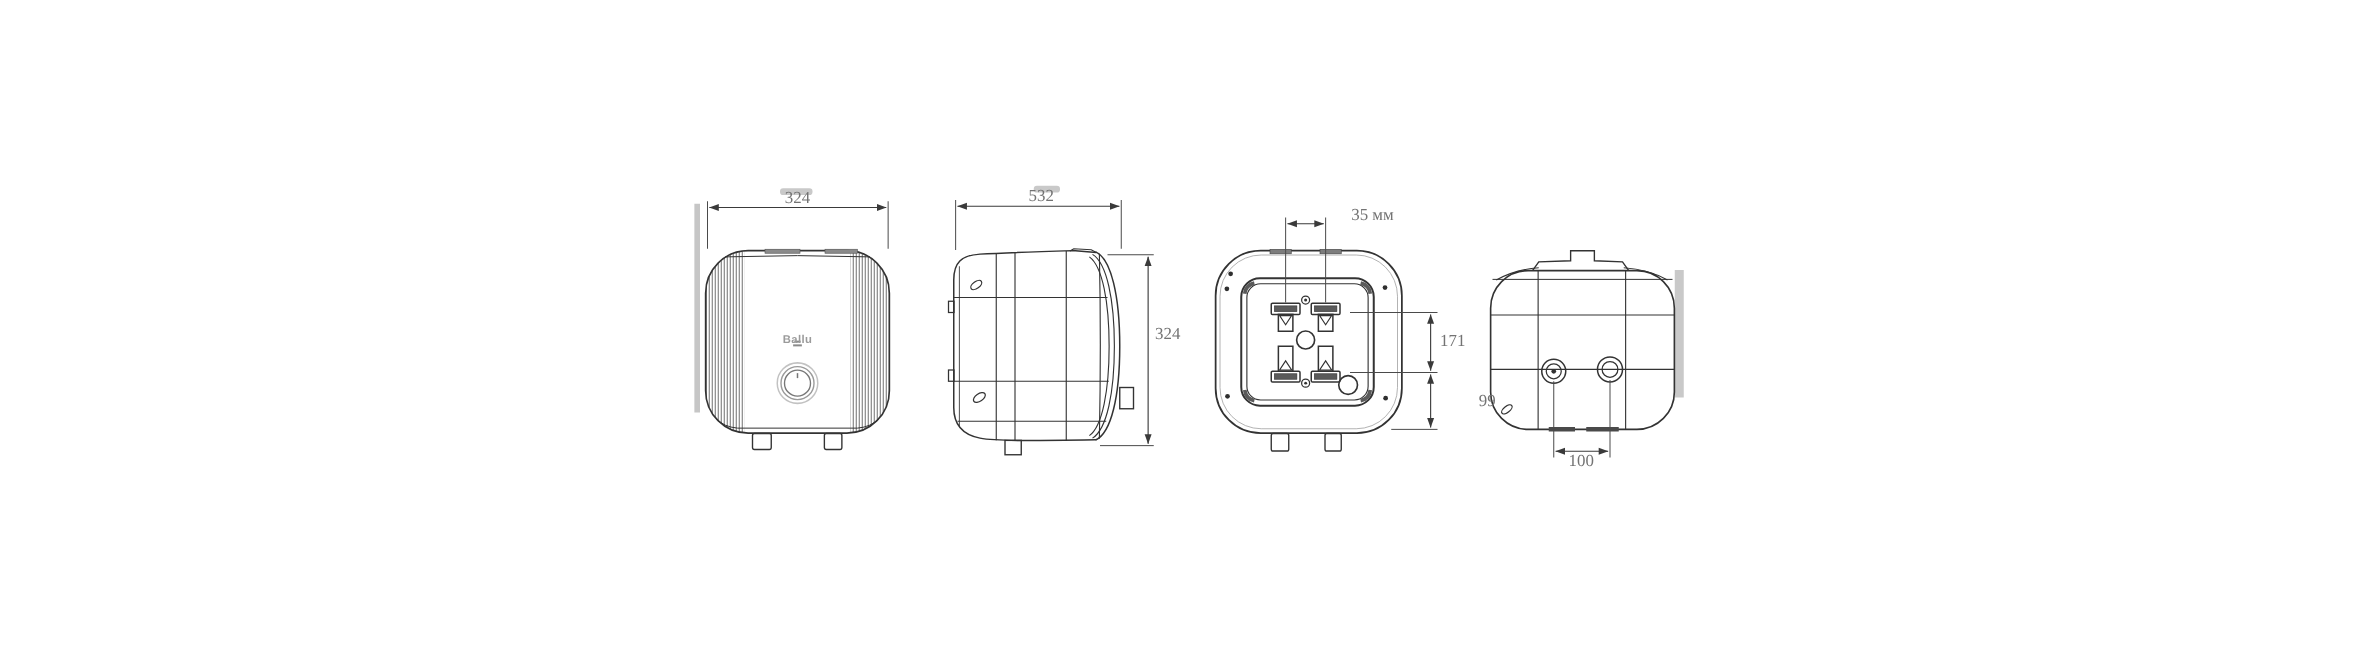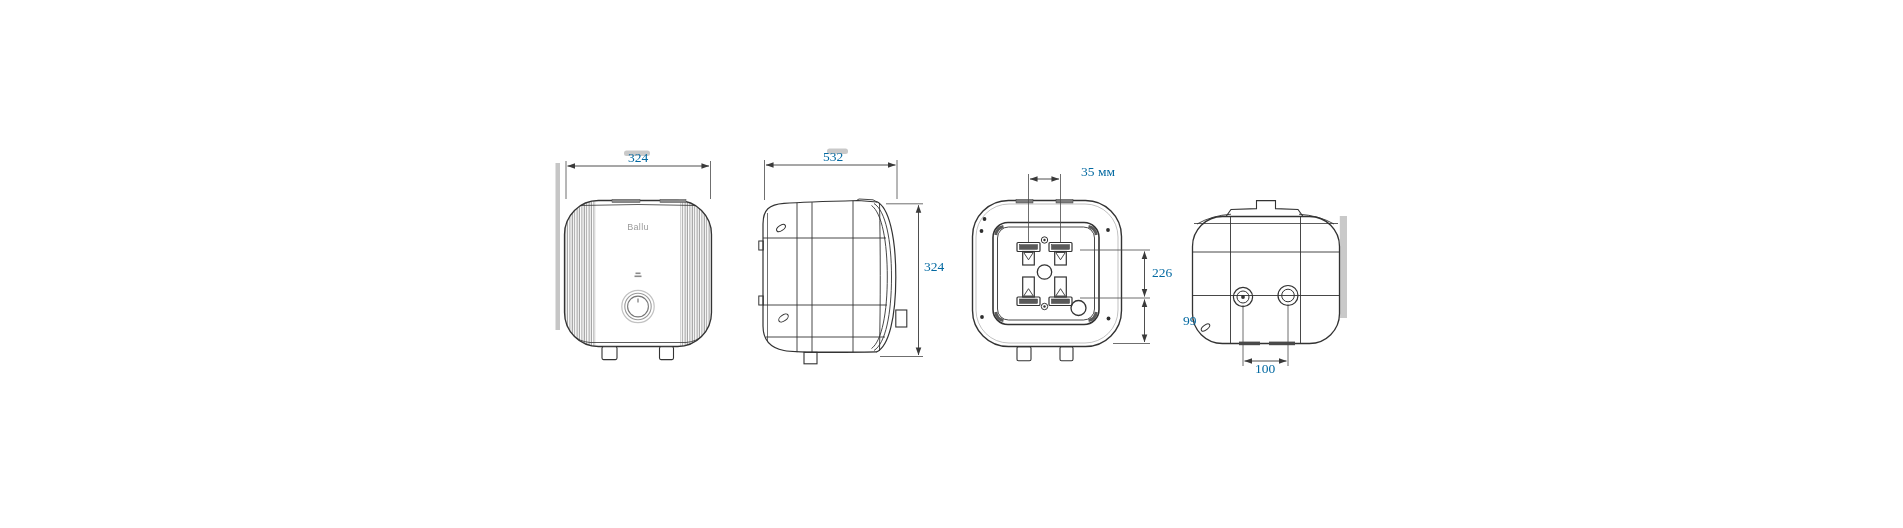--- a/index.html
+++ b/index.html
@@ -3,27 +3,28 @@
 <meta charset="utf-8">
 <style>
   html,body{margin:0;padding:0;background:#ffffff;}
   .canvas{
     position:relative;width:1903px;height:528px;background:#ffffff;
     overflow:hidden;font-family:"Liberation Sans",sans-serif;
   }
   .canvas svg{position:absolute;left:0;top:0;}
   .dim{
     position:absolute;font-family:"Liberation Serif",serif;font-size:13.5px;
-    color:#0369a1;white-space:nowrap;line-height:1;
+    color:#737373;white-space:nowrap;line-height:1;
   }
   .dim.center{transform:translateX(-50%);}
   .logo{
-    position:absolute;font-family:"Liberation Sans",sans-serif;font-weight:normal;
+    position:absolute;font-family:"Liberation Sans",sans-serif;font-weight:bold;
     font-size:9px;color:#9b9b9b;letter-spacing:.3px;transform:translateX(-50%);
     line-height:1;
+    margin-top:44px;
   }
 </style>
 </head>
 <body>
 
 <div class="canvas">
 
 <svg width="1903" height="528" viewBox="0 0 1903 528">
   <defs>
     <pattern id="hatch" width="2.4" height="6" patternUnits="userSpaceOnUse">
@@ -203,17 +204,17 @@
     <line x1="1288" y1="304" x2="1288" y2="366"></line>
     <line x1="1244.5" y1="361" x2="1286.5" y2="361" stroke="#3a3a3a" stroke-width="0.9" marker-start="url(#aS)" marker-end="url(#aE)"></line>
   </g>
 </svg>
 
 <span class="logo" style="left:638px;top:222.5px">Ballu</span>
 <span class="dim center" style="left:638px;top:151px">324</span>
 <span class="dim center" style="left:833px;top:150px">532</span>
 <span class="dim" style="left:924px;top:260px">324</span>
 <span class="dim" style="left:1081px;top:165px">35 мм</span>
-<span class="dim" style="left:1152px;top:266px">226</span>
+<span class="dim" style="left:1152px;top:266px">171</span>
 <span class="dim" style="left:1183px;top:314px">99</span>
 <span class="dim center" style="left:1265px;top:362px">100</span>
 
 </div>
 
 </body></html>

